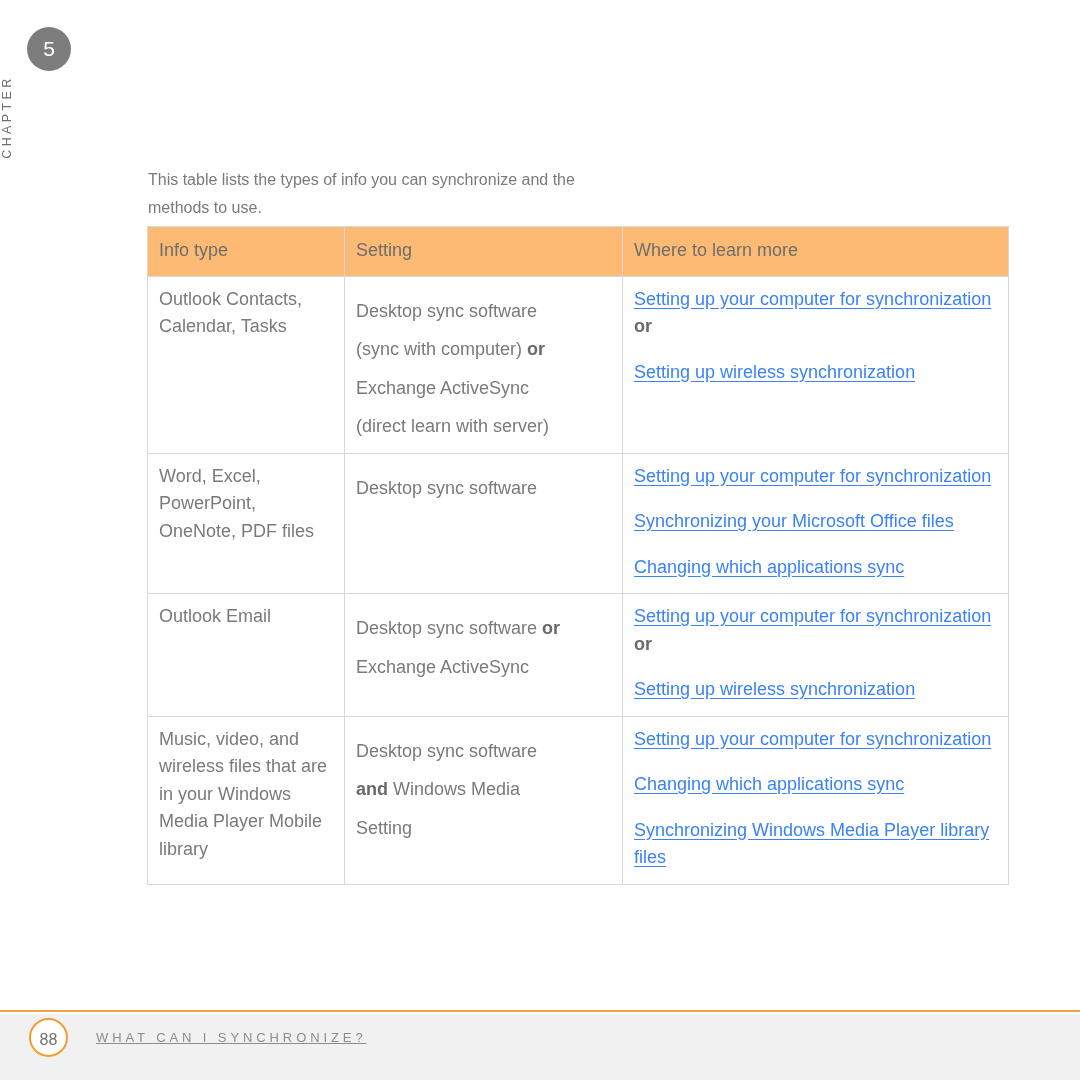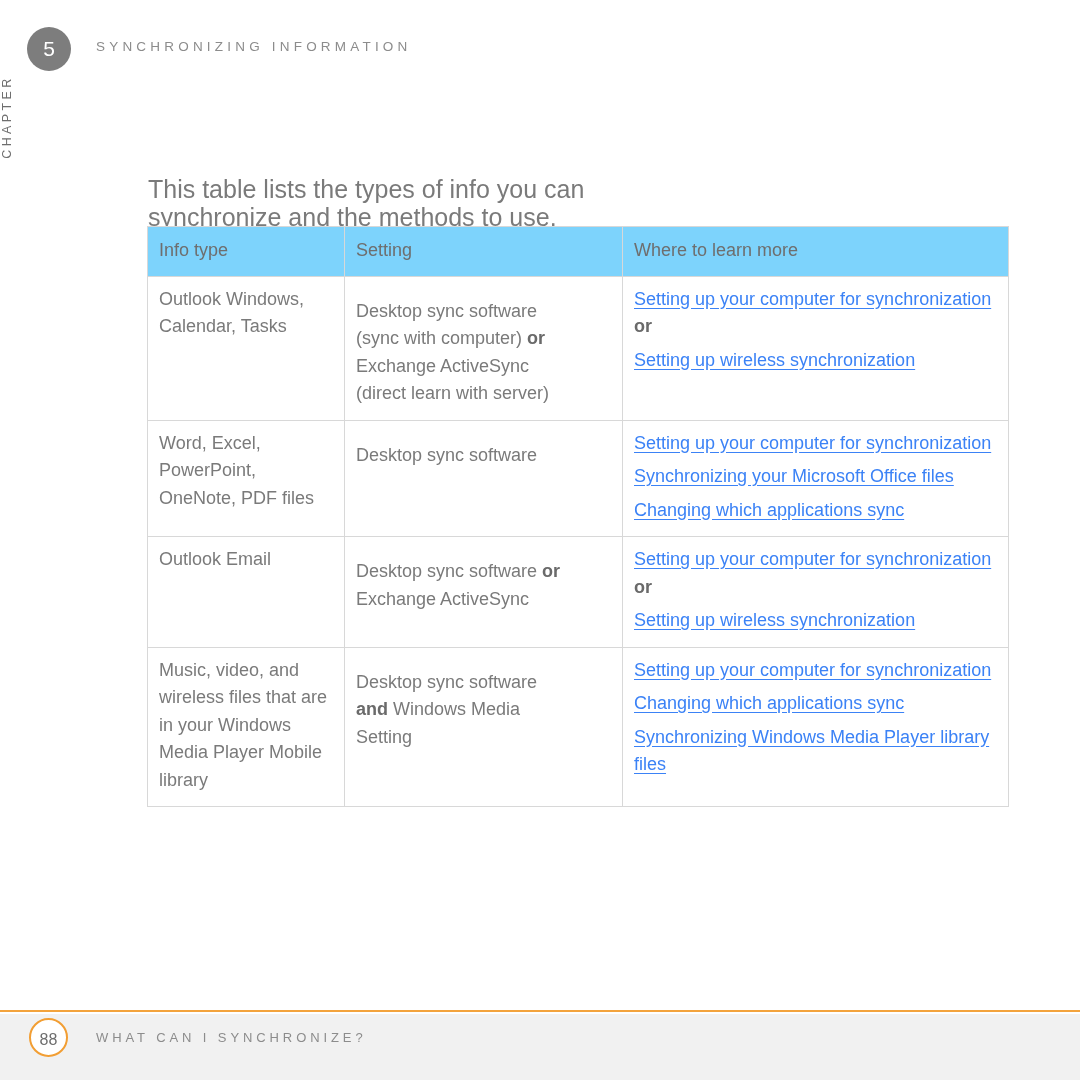--- a/index.html
+++ b/index.html
@@ -66,21 +66,21 @@
     color: #8c8c8c;
     white-space: nowrap;
   }
 
   
   #intro-paragraph {
     position: absolute;
     left: 148px;
     top: 150px;
     width: 480px;
-    font-size: 25px;
+    font-size: 16px;
     line-height: 28px;
     color: #7a7a7a;
   }
 
   
   #sync-table {
     position: absolute;
     left: 147px;
     top: 226px;
     width: 861px;
@@ -96,33 +96,33 @@
     border: 1px solid #d8d8d8;
     vertical-align: top;
     padding: 9px 11px 12px 11px;
     font-size: 18px;
     line-height: 27.5px;
     font-weight: 400;
     text-align: left;
     color: #7a7a7a;
   }
   #sync-table thead th {
-    background: #7dd3fc;
+    background: #fdba74;
     padding-top: 10px;
     padding-bottom: 11px;
     color: #6e6e6e;
   }
   #sync-table tbody td { background: #ffffff; }
 
   .cell-line { display: block; margin-top: 12px; }
-  .cell-line + .cell-line { margin-top: 0; }
+  .cell-line + .cell-line { margin-top: 11px; }
   .bold { font-weight: 700; color: #6a6a6a; }
 
   .link-block { display: block; }
-  .link-block + .link-block { margin-top: 6px; }
+  .link-block + .link-block { margin-top: 18px; }
   .doclink {
     color: #3b82f6;
     text-decoration: underline;
     text-underline-offset: 3px;
   }
 
   
   #page-footer {
     position: absolute;
     left: 0;
@@ -162,51 +162,51 @@
     box-sizing: border-box;
   }
   #footer-title {
     position: absolute;
     left: 96px;
     top: 20px;
     font-size: 13px;
     letter-spacing: 3.9px;
     color: #8c8c8c;
     white-space: nowrap;
+    text-decoration: underline;
   }
 </style>
 </head>
 <body>
 
 <div id="page-header">
   <div id="chapter-badge">5</div>
   <div id="chapter-vertical">
     <span>CHAPTER</span>
   </div>
-  <div id="header-title">SYNCHRONIZING INFORMATION</div>
 </div>
 
 <p id="intro-paragraph">This table lists the types of info you can synchronize and the methods to use.</p>
 
 <table id="sync-table">
   <colgroup>
     <col class="c1">
       <col class="c2">
       <col class="c3">
   </colgroup>
   <thead>
     <tr>
       <th>Info type</th>
       <th>Setting</th>
       <th>Where to learn more</th>
     </tr>
   </thead>
   <tbody id="table-body">
       <tr>
-        <td>Outlook Windows, Calendar, Tasks</td>
+        <td>Outlook Contacts, Calendar, Tasks</td>
         <td>
           <span class="cell-line">Desktop sync software</span>
           <span class="cell-line">(sync with computer) <span class="bold">or</span></span>
           <span class="cell-line">Exchange ActiveSync</span>
           <span class="cell-line">(direct learn with server)</span>
         </td>
         <td>
           <span class="link-block"><a class="doclink" href="#">Setting up your computer for synchronization</a> <span class="bold">or</span></span>
           <span class="link-block"><a class="doclink" href="#">Setting up wireless synchronization</a></span>
         </td>

